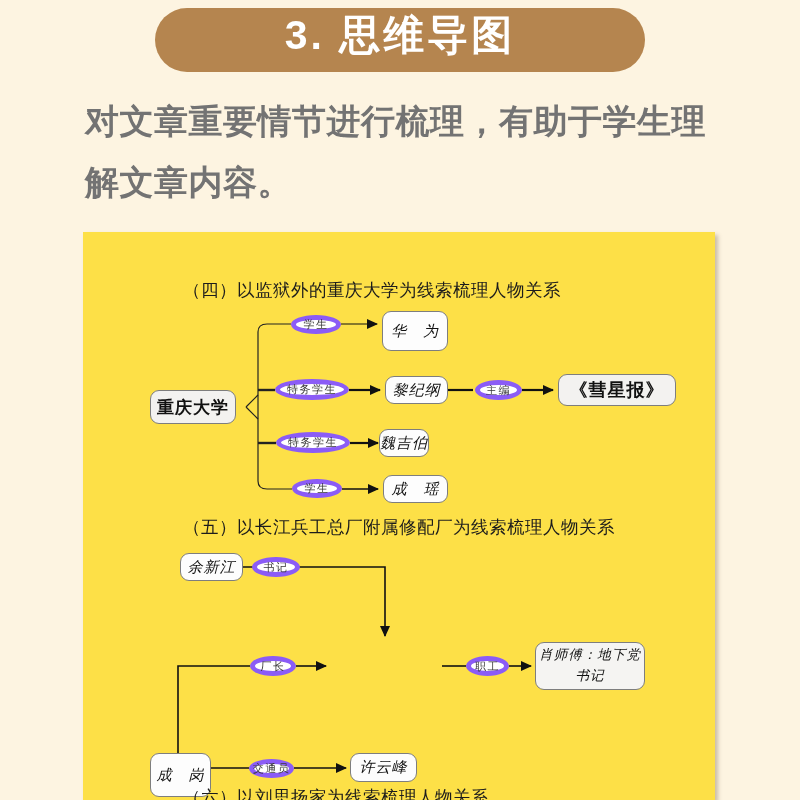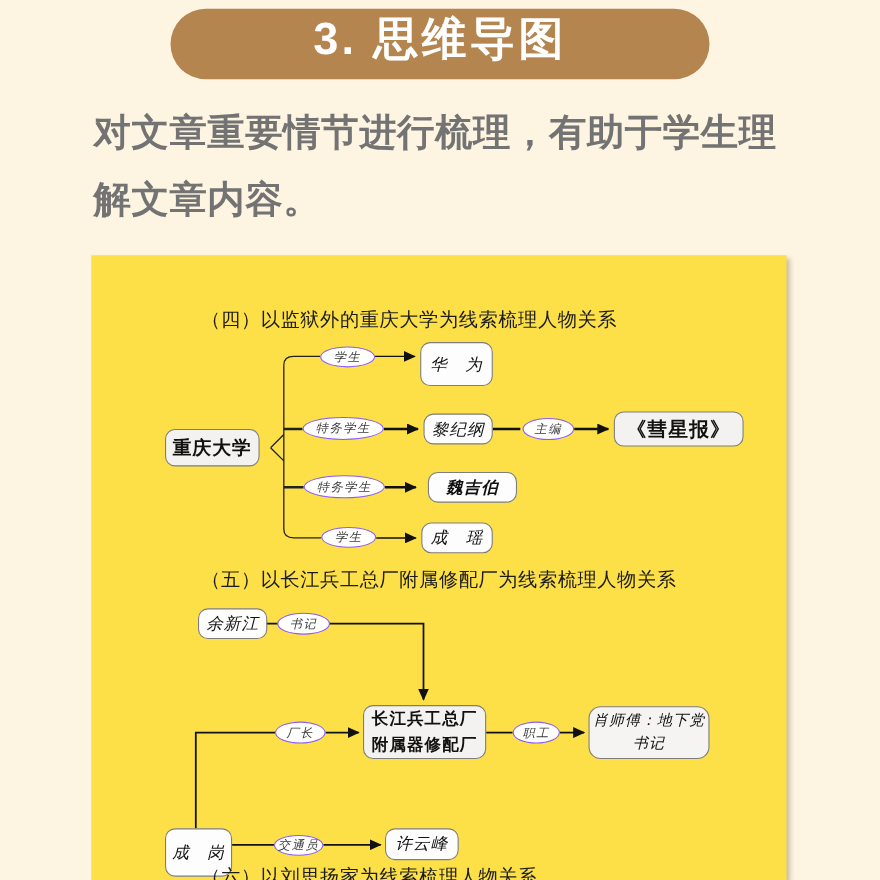--- a/index.html
+++ b/index.html
@@ -50,22 +50,22 @@
   .node.big{font-size:18px;}
   .node.two-line{
     white-space:normal;text-align:center;line-height:1.55;font-size:13.5px;
     background:#f5f4f2;
   }
   .factory{
     flex-direction:column;font-size:15px;line-height:1.55;letter-spacing:1px;
   }
   .oval{
     position:absolute;display:flex;align-items:center;justify-content:center;
-    background:#fff;border:1px solid #8b5cf6;border-radius:50%;
-    font-family:var(--serif);font-style:italic;font-size:11px;color:#3a3a3a;
+    background:#fff;border:5px solid #8b5cf6;border-radius:50%;
+    font-family:var(--serif);font-size:11px;color:#3a3a3a;
     letter-spacing:1.5px;white-space:nowrap;
   }
 </style>
 </head>
 <body>
 
 <div class="pill">
   <span class="pill-title">3. 思维导图</span>
 </div>
 
@@ -109,39 +109,35 @@
 
   <div class="oval" style="left:208px;top:83px;width:50px;height:19px;">学生</div>
   <div class="node" style="left:299px;top:79px;width:66px;height:40px;">华　为</div>
 
   <div class="oval" style="left:192px;top:147px;width:74px;height:21px;">特务学生</div>
   <div class="node" style="left:302px;top:144px;width:63px;height:28px;">黎纪纲</div>
   <div class="oval" style="left:392px;top:148px;width:47px;height:20px;">主编</div>
   <div class="node bold big" style="left:475px;top:142px;width:118px;height:32px;">《彗星报》</div>
 
   <div class="oval" style="left:193px;top:200px;width:74px;height:21px;">特务学生</div>
-  <div class="node" style="left:306px;top:197px;width:81px;height:28px;font-weight:bold;">魏吉伯</div>
+  <div class="node" style="left:296px;top:197px;width:50px;height:28px;">魏吉伯</div>
 
   <div class="oval" style="left:209px;top:247px;width:50px;height:19px;">学生</div>
   <div class="node" style="left:300px;top:243px;width:65px;height:28px;">成　瑶</div>
 
   <div class="dtitle" style="left:100px;top:283px;">（五）以长江兵工总厂附属修配厂为线索梳理人物关系</div>
 
   <div class="node" style="left:67px;top:321px;width:63px;height:28px;margin-left:30px;">余新江</div>
   <div class="oval" style="left:169px;top:325px;width:48px;height:20px;">书记</div>
 
   <div class="oval" style="left:167px;top:424px;width:46px;height:20px;">厂长</div>
 
-  <div class="node bold factory" style="left:247px;top:409px;width:112px;height:49px;">
-    <span>长江兵工总厂</span>
-    <span>附属器修配厂</span>
-  </div>
 
   <div class="oval" style="left:383px;top:424px;width:43px;height:20px;">职工</div>
-  <div class="node two-line" style="left:452px;top:410px;width:110px;height:48px;border-radius:11px;">肖师傅：地下党书记</div>
+  <div class="node two-line" style="left:452px;top:410px;width:110px;height:48px;">肖师傅：地下党书记</div>
 
   <div class="node" style="left:67px;top:521px;width:61px;height:44px;">成　岗</div>
   <div class="oval" style="left:166px;top:527px;width:45px;height:19px;">交通员</div>
   <div class="node" style="left:267px;top:521px;width:67px;height:29px;">许云峰</div>
 
   <div class="dtitle" style="left:100px;top:553px;">（六）以刘思扬家为线索梳理人物关系</div>
 
 </div>
 
 </body></html>

